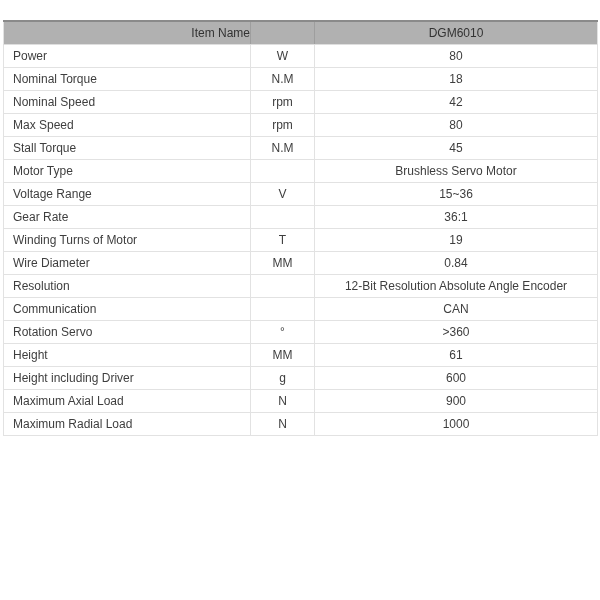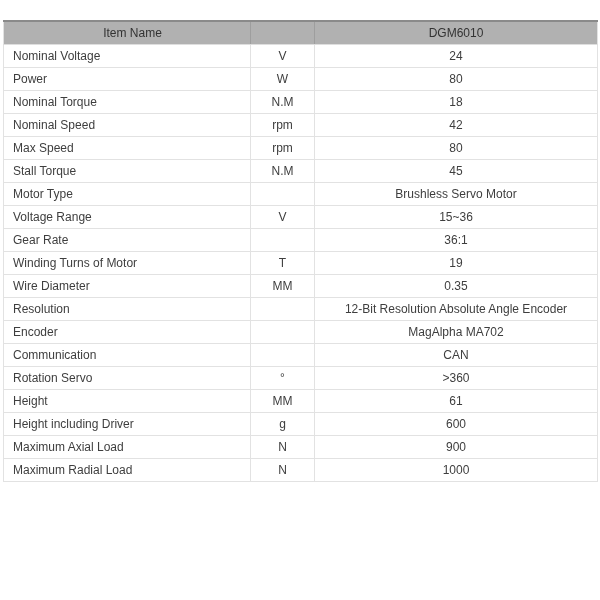--- a/index.html
+++ b/index.html
@@ -54,21 +54,21 @@
     font-weight: normal;
     height: 23px;
     padding: 0;
     border-left: 1px solid #9e9e9e;
     border-right: 1px solid #9e9e9e;
     border-top: 2px solid #8a8a8a;
     border-bottom: 1px solid #dedede;
     white-space: nowrap;
   }
   .spec-table th.item {
-    text-align: center;
+    text-align: right;
     padding-left: 11px;
     border-left: 1px solid #e2e2e2;
   }
   .spec-table th.model {
     text-align: center;
     border-right: 1px solid #e2e2e2;
   }
 </style>
 </head>
 <body>
@@ -81,25 +81,20 @@
         <col class="c-value">
     </colgroup>
     <thead>
       <tr>
         <th class="item">Item Name</th>
         <th class="unit"></th>
         <th class="model">DGM6010</th>
       </tr>
     </thead>
     <tbody>
-      <tr>
-        <td class="item">Nominal Voltage</td>
-        <td class="unit">V</td>
-        <td class="value">24</td>
-      </tr>
       <tr>
         <td class="item">Power</td>
         <td class="unit">W</td>
         <td class="value">80</td>
       </tr>
       <tr>
         <td class="item">Nominal Torque</td>
         <td class="unit">N.M</td>
         <td class="value">18</td>
       </tr>
@@ -134,31 +129,26 @@
         <td class="value">36:1</td>
       </tr>
       <tr>
         <td class="item">Winding Turns of Motor</td>
         <td class="unit">T</td>
         <td class="value">19</td>
       </tr>
       <tr>
         <td class="item">Wire Diameter</td>
         <td class="unit">MM</td>
-        <td class="value">0.35</td>
+        <td class="value">0.84</td>
       </tr>
       <tr>
         <td class="item">Resolution</td>
         <td class="unit"></td>
         <td class="value">12-Bit Resolution Absolute Angle Encoder</td>
-      </tr>
-      <tr>
-        <td class="item">Encoder</td>
-        <td class="unit"></td>
-        <td class="value">MagAlpha MA702</td>
       </tr>
       <tr>
         <td class="item">Communication</td>
         <td class="unit"></td>
         <td class="value">CAN</td>
       </tr>
       <tr>
         <td class="item">Rotation Servo</td>
         <td class="unit">°</td>
         <td class="value">&gt;360</td>

